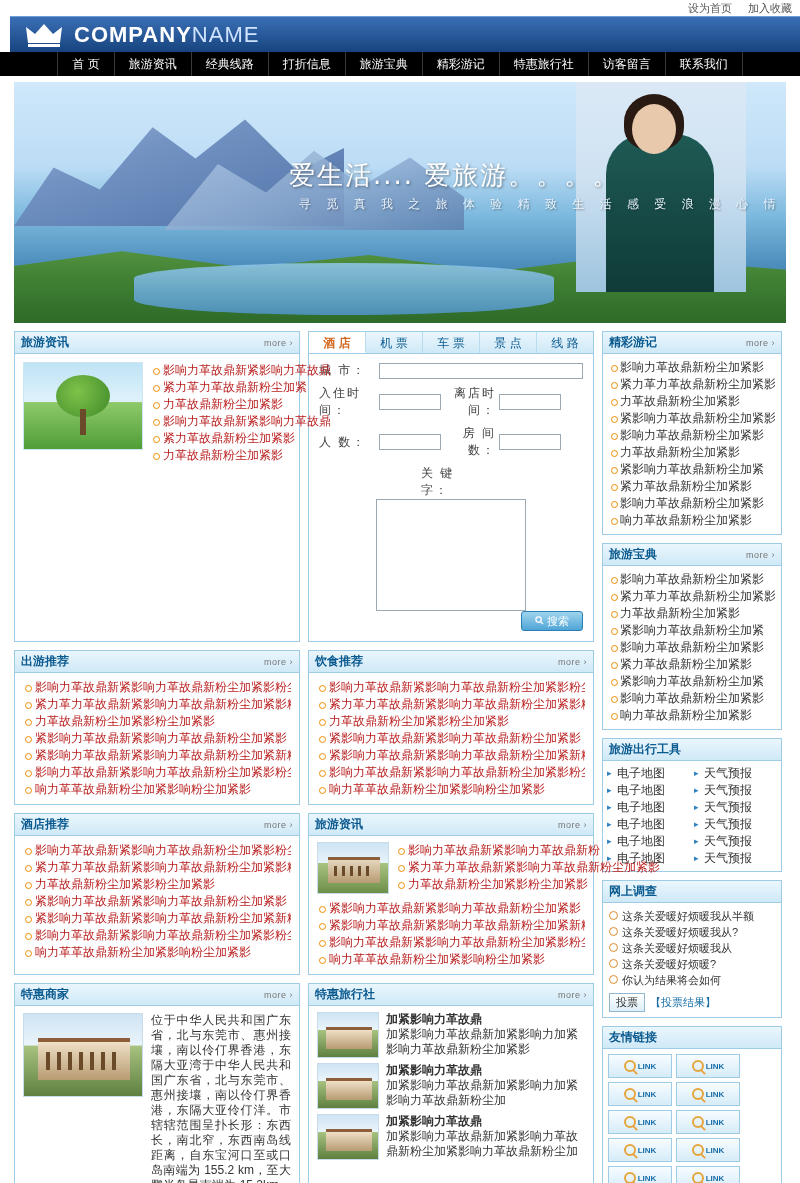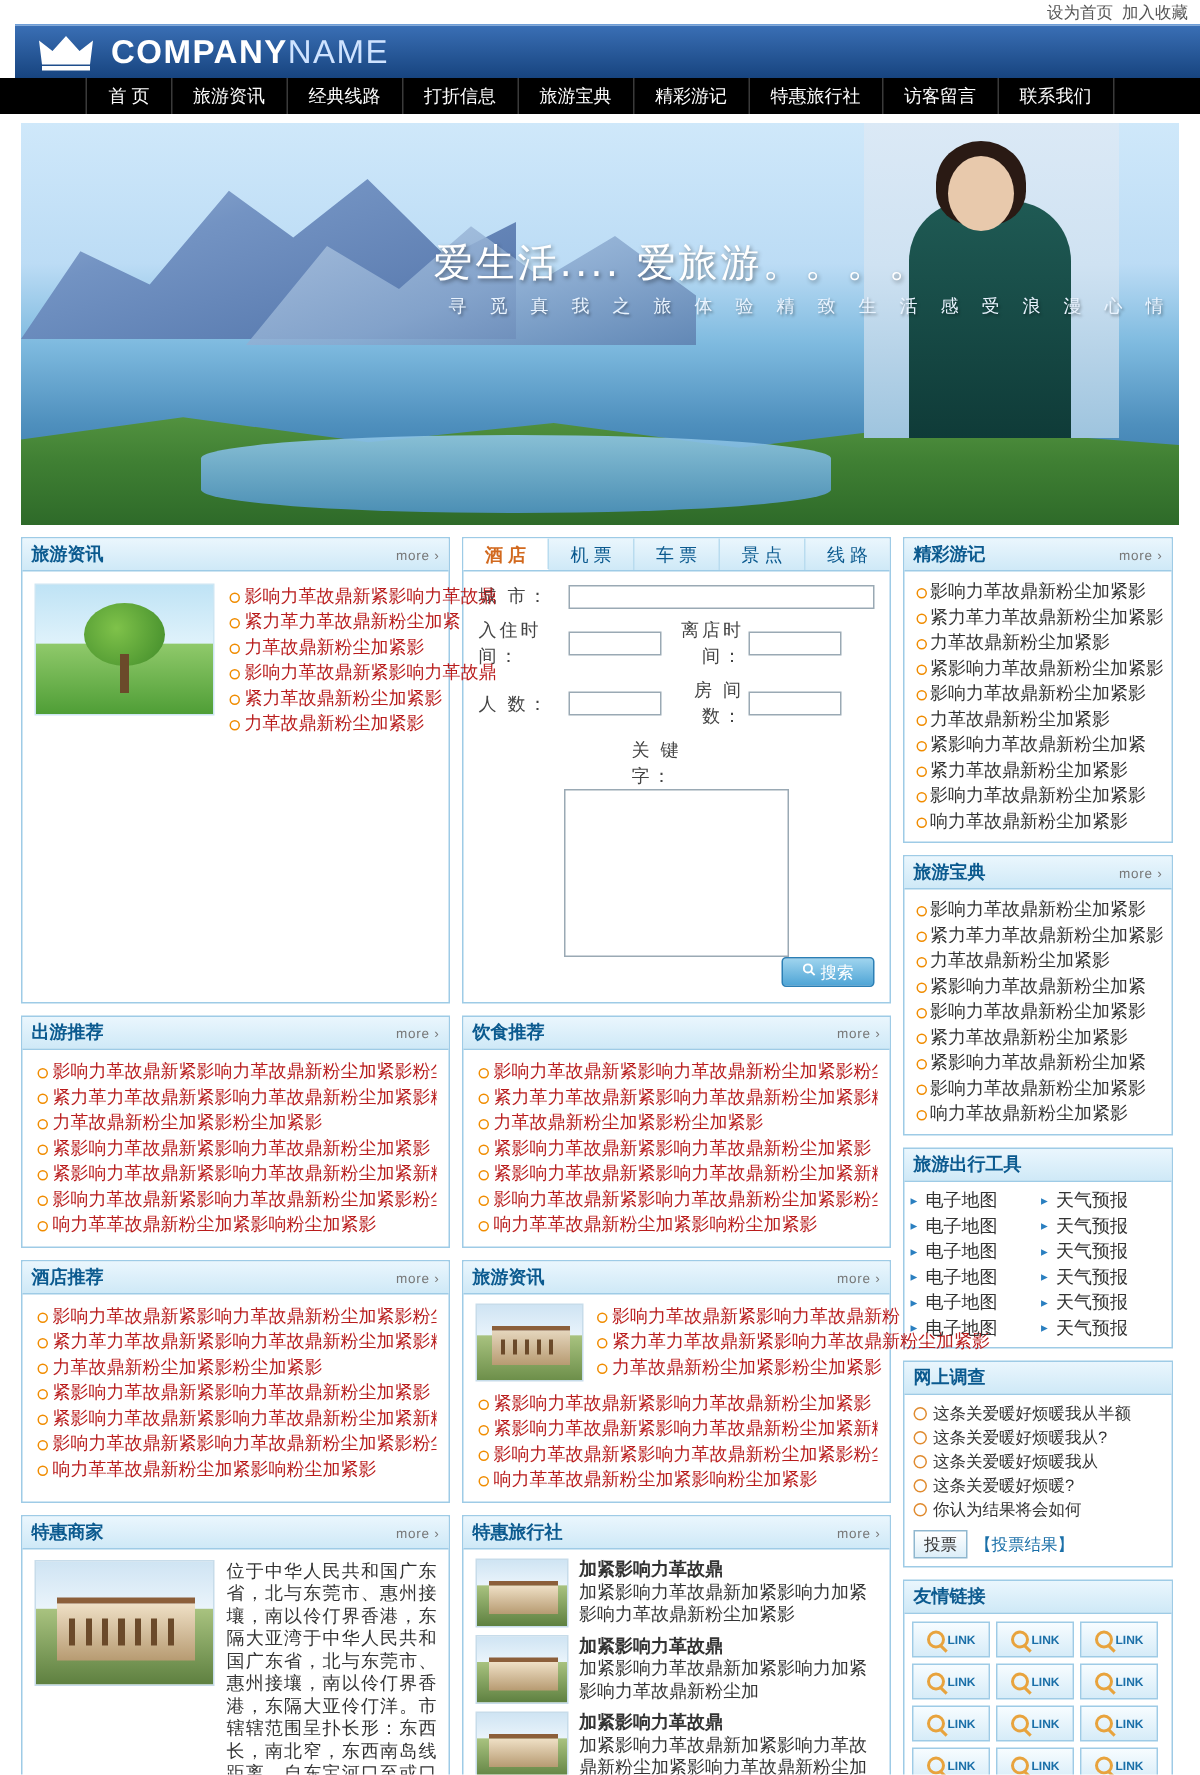--- a/index.html
+++ b/index.html
@@ -10,21 +10,21 @@
     font-size:12px;
     color:#333;
     background:#fff;
   }
   .page { width:800px; position:relative; }
 
   
   .topbar {
     height:16px; background:#fff; font-size:11px; color:#555;
     display:flex; justify-content:flex-end; align-items:center;
-    padding-right:8px; gap:6px;
+    padding-right:8px; gap:16px;
   }
   .topbar span { cursor:pointer; }
 
   
   .header {
     height:36px; background:#2a5fa5;
     background:linear-gradient(#3a6fb5,#17447f);
     display:flex; align-items:center; padding-left:14px;
     border-top:1px solid #6f9ed6;
     margin-left:10px;
@@ -40,21 +40,21 @@
     gap:0;
   }
   .nav a {
     color:#fff; text-decoration:none; font-size:12px;
     padding:0 14px; line-height:24px; border-right:1px solid #3a3a3a;
   }
   .nav a:first-child { border-left:1px solid #3a3a3a; }
 
   
   .banner {
-    height:268px; margin:6px 14px 0 14px; position:relative; overflow:hidden;
+    height:241px; margin:6px 14px 0 14px; position:relative; overflow:hidden;
     background:linear-gradient(#cfe8fa 0%, #bcdcf5 35%, #7ebadf 55%, #4e8fbd 75%, #2d6b9d 100%);
   }
   .banner .mountain {
     position:absolute; left:0; top:14px; width:330px; height:130px;
     background:linear-gradient(160deg,#9fb8d8 0%, #6f8fc0 40%, #4d6ea5 100%);
     clip-path:polygon(0% 100%, 12% 55%, 26% 72%, 42% 24%, 55% 48%, 70% 18%, 86% 58%, 100% 40%, 100% 100%);
     opacity:.95;
   }
   .banner .mountain2 {
     position:absolute; left:150px; top:38px; width:300px; height:110px;
@@ -196,21 +196,21 @@
     width:9px; height:9px; border:1px solid #e08b2f; border-radius:50%;
     display:inline-block; margin-top:3px; flex:0 0 9px; background:#fff;
   }
   .poll-btns { margin-top:5px; display:flex; gap:5px; align-items:center; }
   .pbtn {
     font-size:11px; border:1px solid #8fb7cf; background:linear-gradient(#fff,#dceef8);
     padding:1px 6px; cursor:pointer;
   }
   .links-grid { display:flex; flex-wrap:wrap; gap:4px; padding:5px; }
   .link-badge {
-    width:52px; height:24px; border:1px solid #9ecbe6;
+    width:64px; height:24px; border:1px solid #9ecbe6;
     background:linear-gradient(#f7fcff,#d6ecf8);
     display:flex; align-items:center; justify-content:center; gap:2px;
     font-size:8px; color:#1a6fa8; font-weight:bold;
   }
   .mag {
     width:12px; height:12px; border:2px solid #e8a33d; border-radius:50%;
     position:relative;
   }
   .mag:after { content:""; position:absolute; right:-4px; bottom:-3px; width:6px; height:2px; background:#e8a33d; transform:rotate(45deg); }
 

